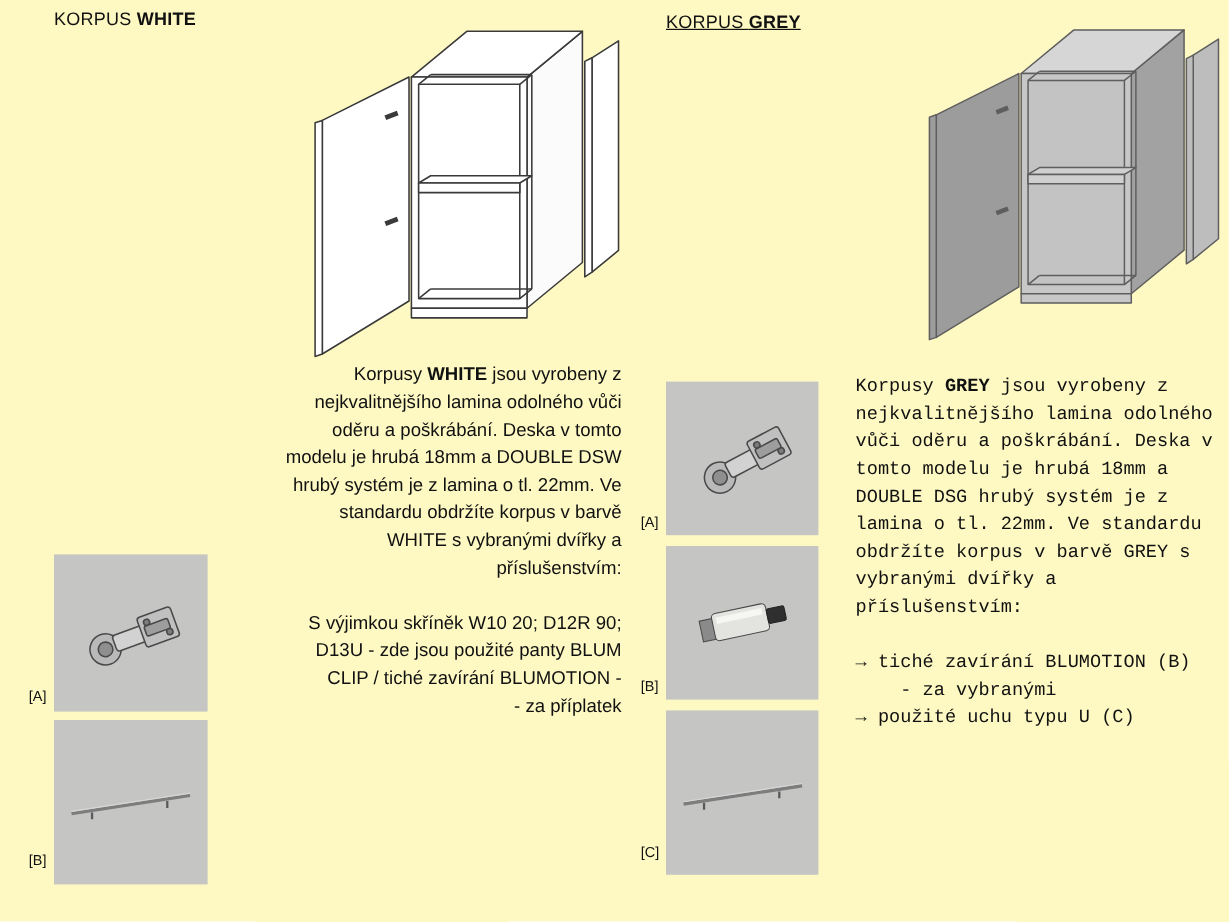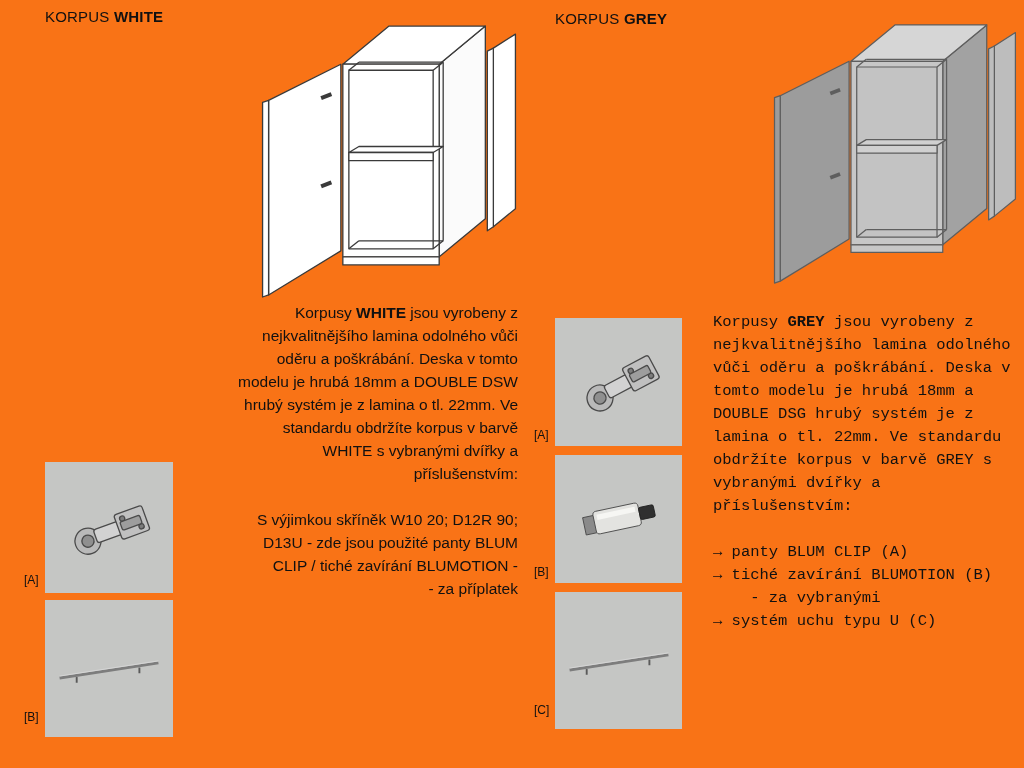--- a/index.html
+++ b/index.html
@@ -1,18 +1,18 @@
 <!DOCTYPE html>
 <html><head>
 <meta charset="utf-8">
 <style>
   * { margin:0; padding:0; box-sizing:border-box; }
   html,body { background:#ffffff; }
   body { font-family:"Liberation Sans", sans-serif; color:#111; }
-  .page { position:relative; width:1024px; height:768px; background:#f97316; overflow:hidden; }
+  .page { position:relative; width:1024px; height:768px; background:#fef9c3; overflow:hidden; }
 
   .title { position:absolute; font-size:15px; font-weight:400; letter-spacing:.2px; white-space:nowrap; }
   .title .b { font-weight:700; }
 
   .textblock { position:absolute; font-size:15.5px; line-height:23px; }
   .intro { white-space:pre-wrap; }
   .intro .b { font-weight:700; }
   .list { margin-top:23px; }
   .list-item { white-space:pre-wrap; }
 
@@ -112,21 +112,21 @@
         <path d="M92 29 l0 6" stroke="#5a5a5a" stroke-width="2"></path>
         <path d="M8 38 L112 22" stroke="#d6d6d6" stroke-width="1"></path>
       </svg>
     </div>
     <div class="figlabel" style="left:24px; top:710px;">[B]</div>
 
   </section>
 
   <section>
 
-    <h1 class="title" style="left:555px; top:10px;"><span>KORPUS </span><span class="b">GREY</span></h1>
+    <h1 class="title" style="left:555px; top:10px;text-decoration:underline;"><span>KORPUS </span><span class="b">GREY</span></h1>
 
     <div class="cab cab-grey" style="left:768px; top:2px; width:252px; height:282px;">
       <svg viewBox="0 0 262 295">
         <polygon class="f-side" points="182,62 228,24 228,216 182,254"></polygon>
         <polygon class="f-top" points="86,62 182,62 228,24 132,24"></polygon>
         <polygon class="f-front" points="86,62 182,62 182,254 86,254"></polygon>
         <polygon class="f-int" points="92,68 176,68 176,246 92,246"></polygon>
         <line x1="92" y1="68" x2="102" y2="60"></line>
         <line x1="176" y1="68" x2="186" y2="60"></line>
         <line x1="102" y1="60" x2="186" y2="60"></line>
@@ -149,24 +149,23 @@
     <div class="textblock" style="left:713px; top:311px; width:300px;font-family:Liberation Mono, monospace;">
       <p class="intro"><span>Korpusy </span><span class="b">GREY</span><span> jsou vyrobeny z
 nejkvalitnějšího lamina odolného
 vůči oděru a poškrábání. Deska v
 tomto modelu je hrubá 18mm a
 DOUBLE DSG hrubý systém je z
 lamina o tl. 22mm. Ve standardu
 obdržíte korpus v barvě GREY s
 vybranými dvířky a příslušenstvím:</span></p>
       <div class="list">
-        <div class="list-item">→ panty BLUM CLIP (A)</div>
         <div class="list-item">→ tiché zavírání BLUMOTION (B)
     - za vybranými</div>
-        <div class="list-item">→ systém uchu typu U (C)</div>
+        <div class="list-item">→ použité uchu typu U (C)</div>
       </div>
     </div>
 
     <div class="imgbox" style="left:555px; top:318px; width:127px; height:128px;">
       <svg viewBox="0 0 120 120" width="104" height="106">
         <g transform="rotate(-28 60 60)" stroke="#4a4a4a" stroke-width="1.5">
           <circle cx="32" cy="66" r="15" fill="#b9b9b9"></circle>
           <circle cx="32" cy="66" r="7" fill="#8f8f8f"></circle>
           <rect x="42" y="56" width="34" height="16" rx="3" fill="#d2d2d2"></rect>
           <rect x="70" y="48" width="34" height="30" rx="3" fill="#c0c0c0"></rect>

